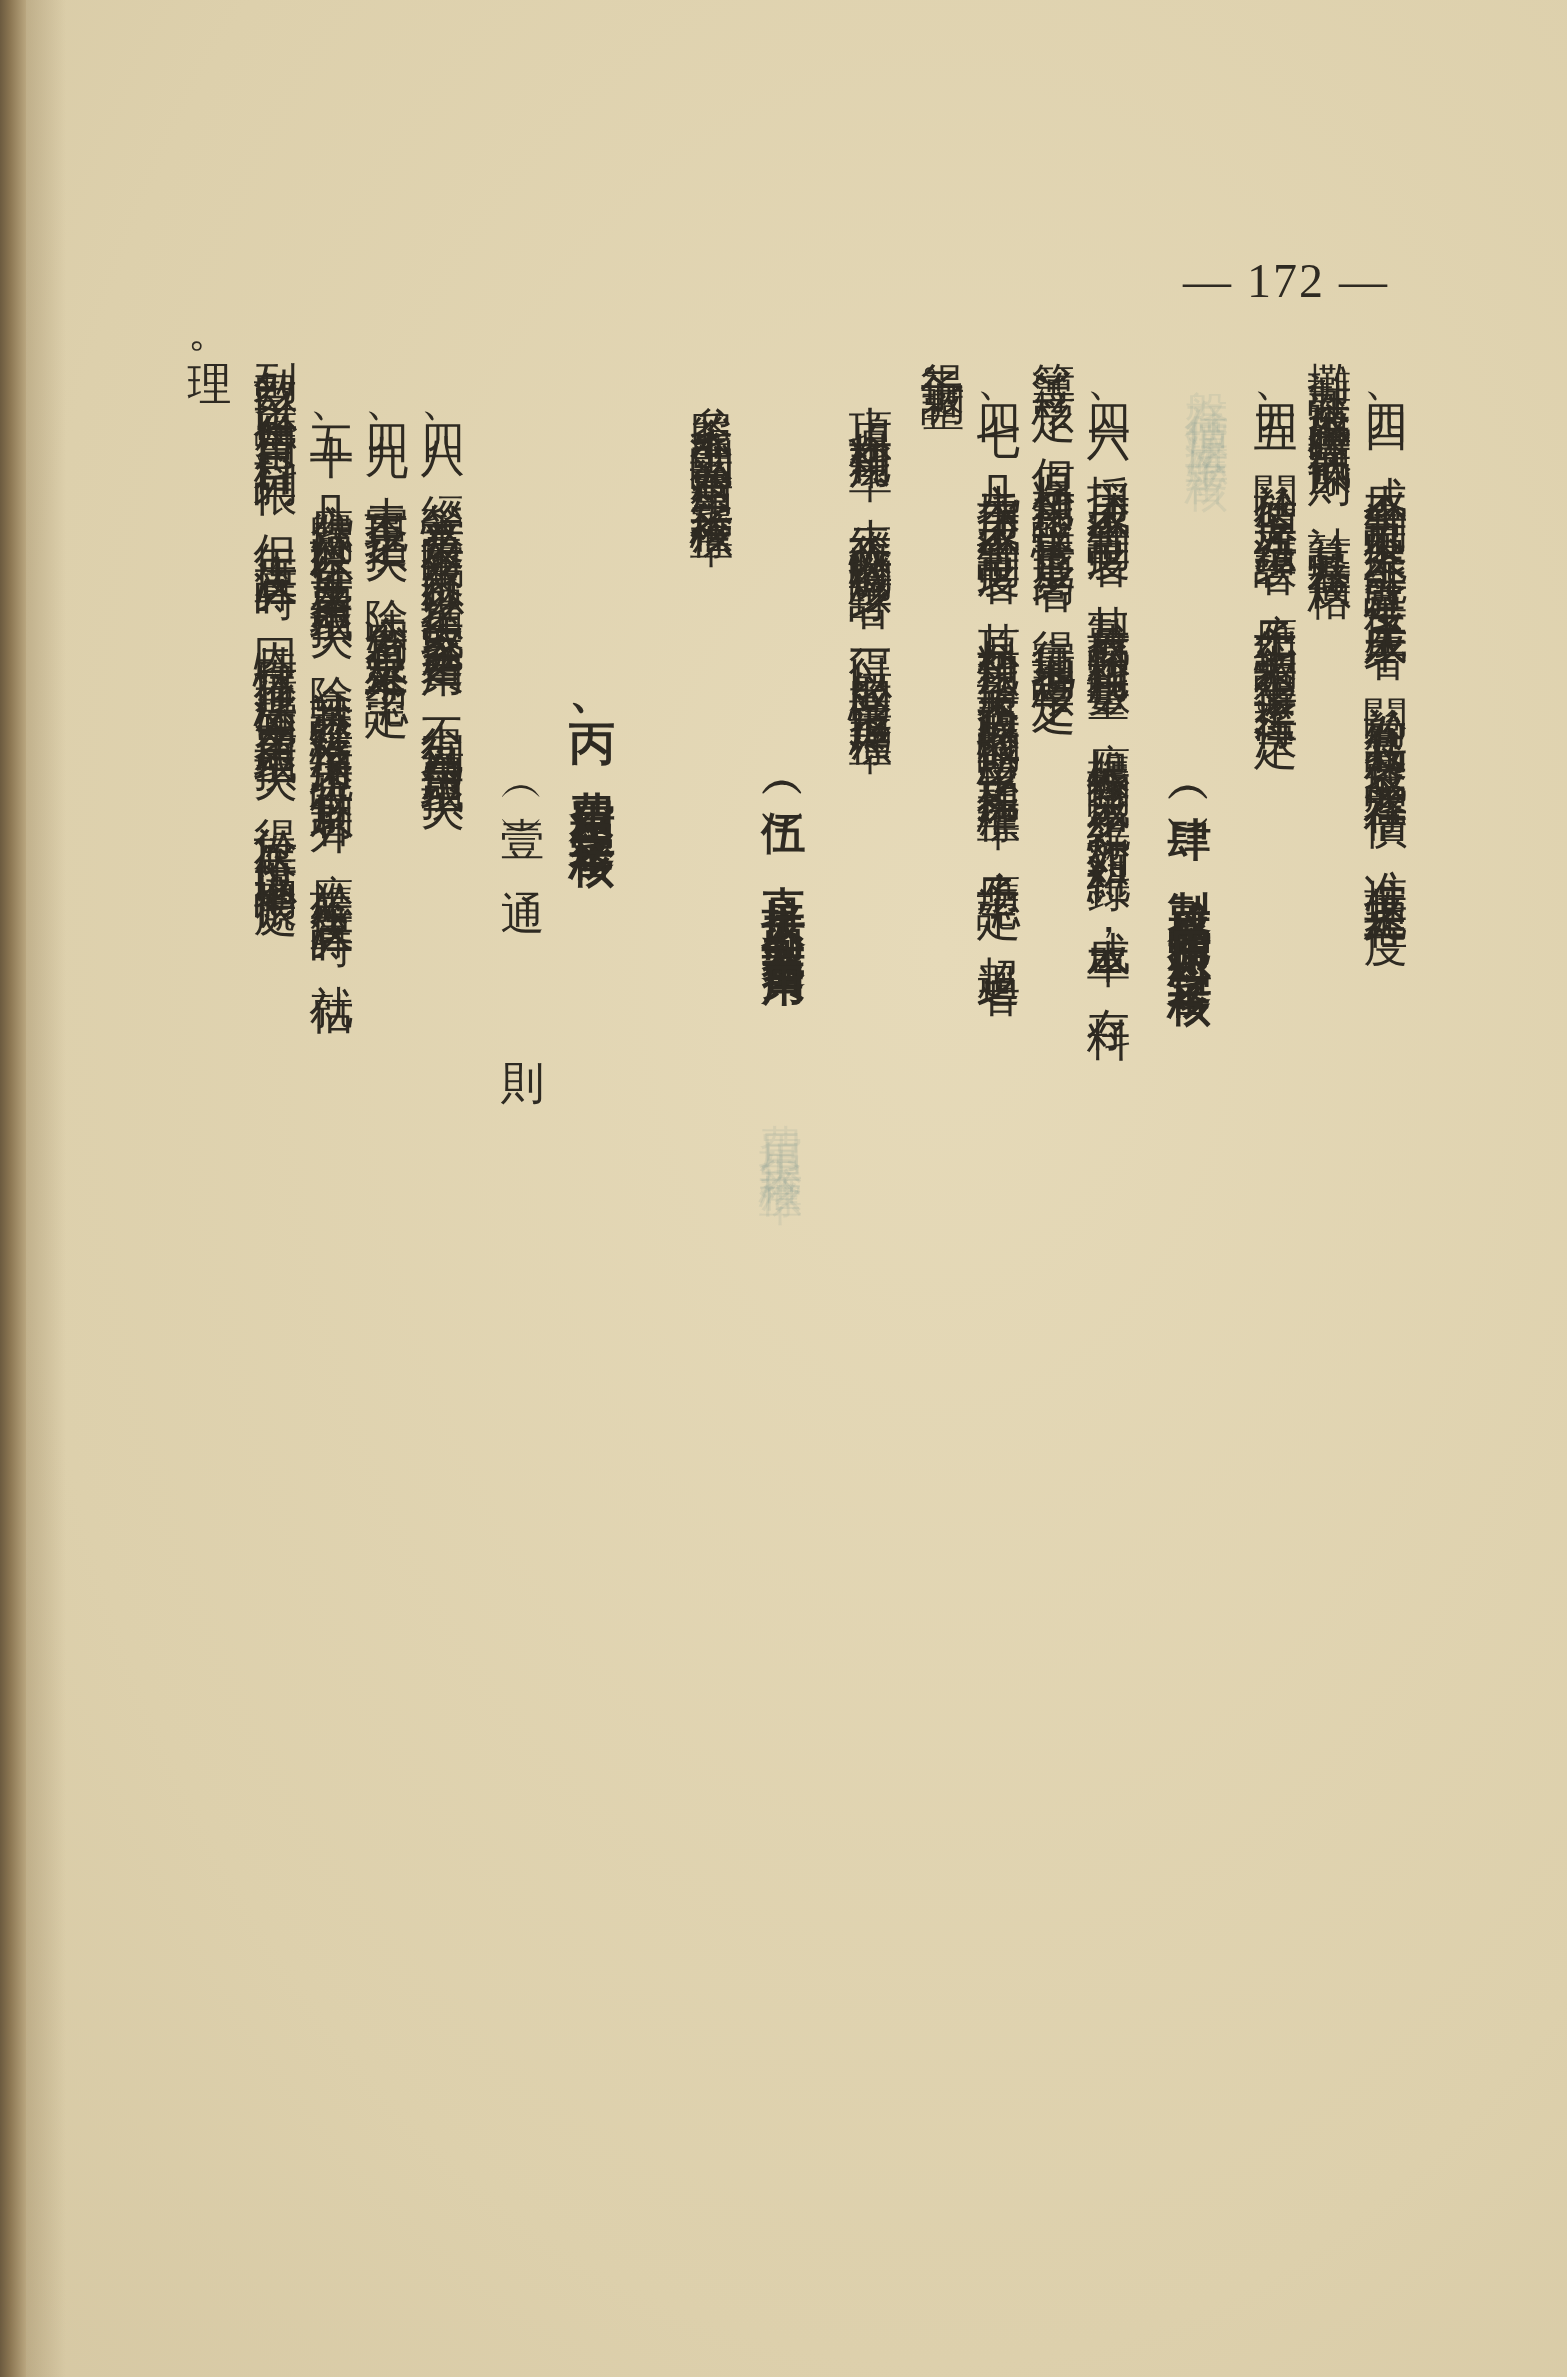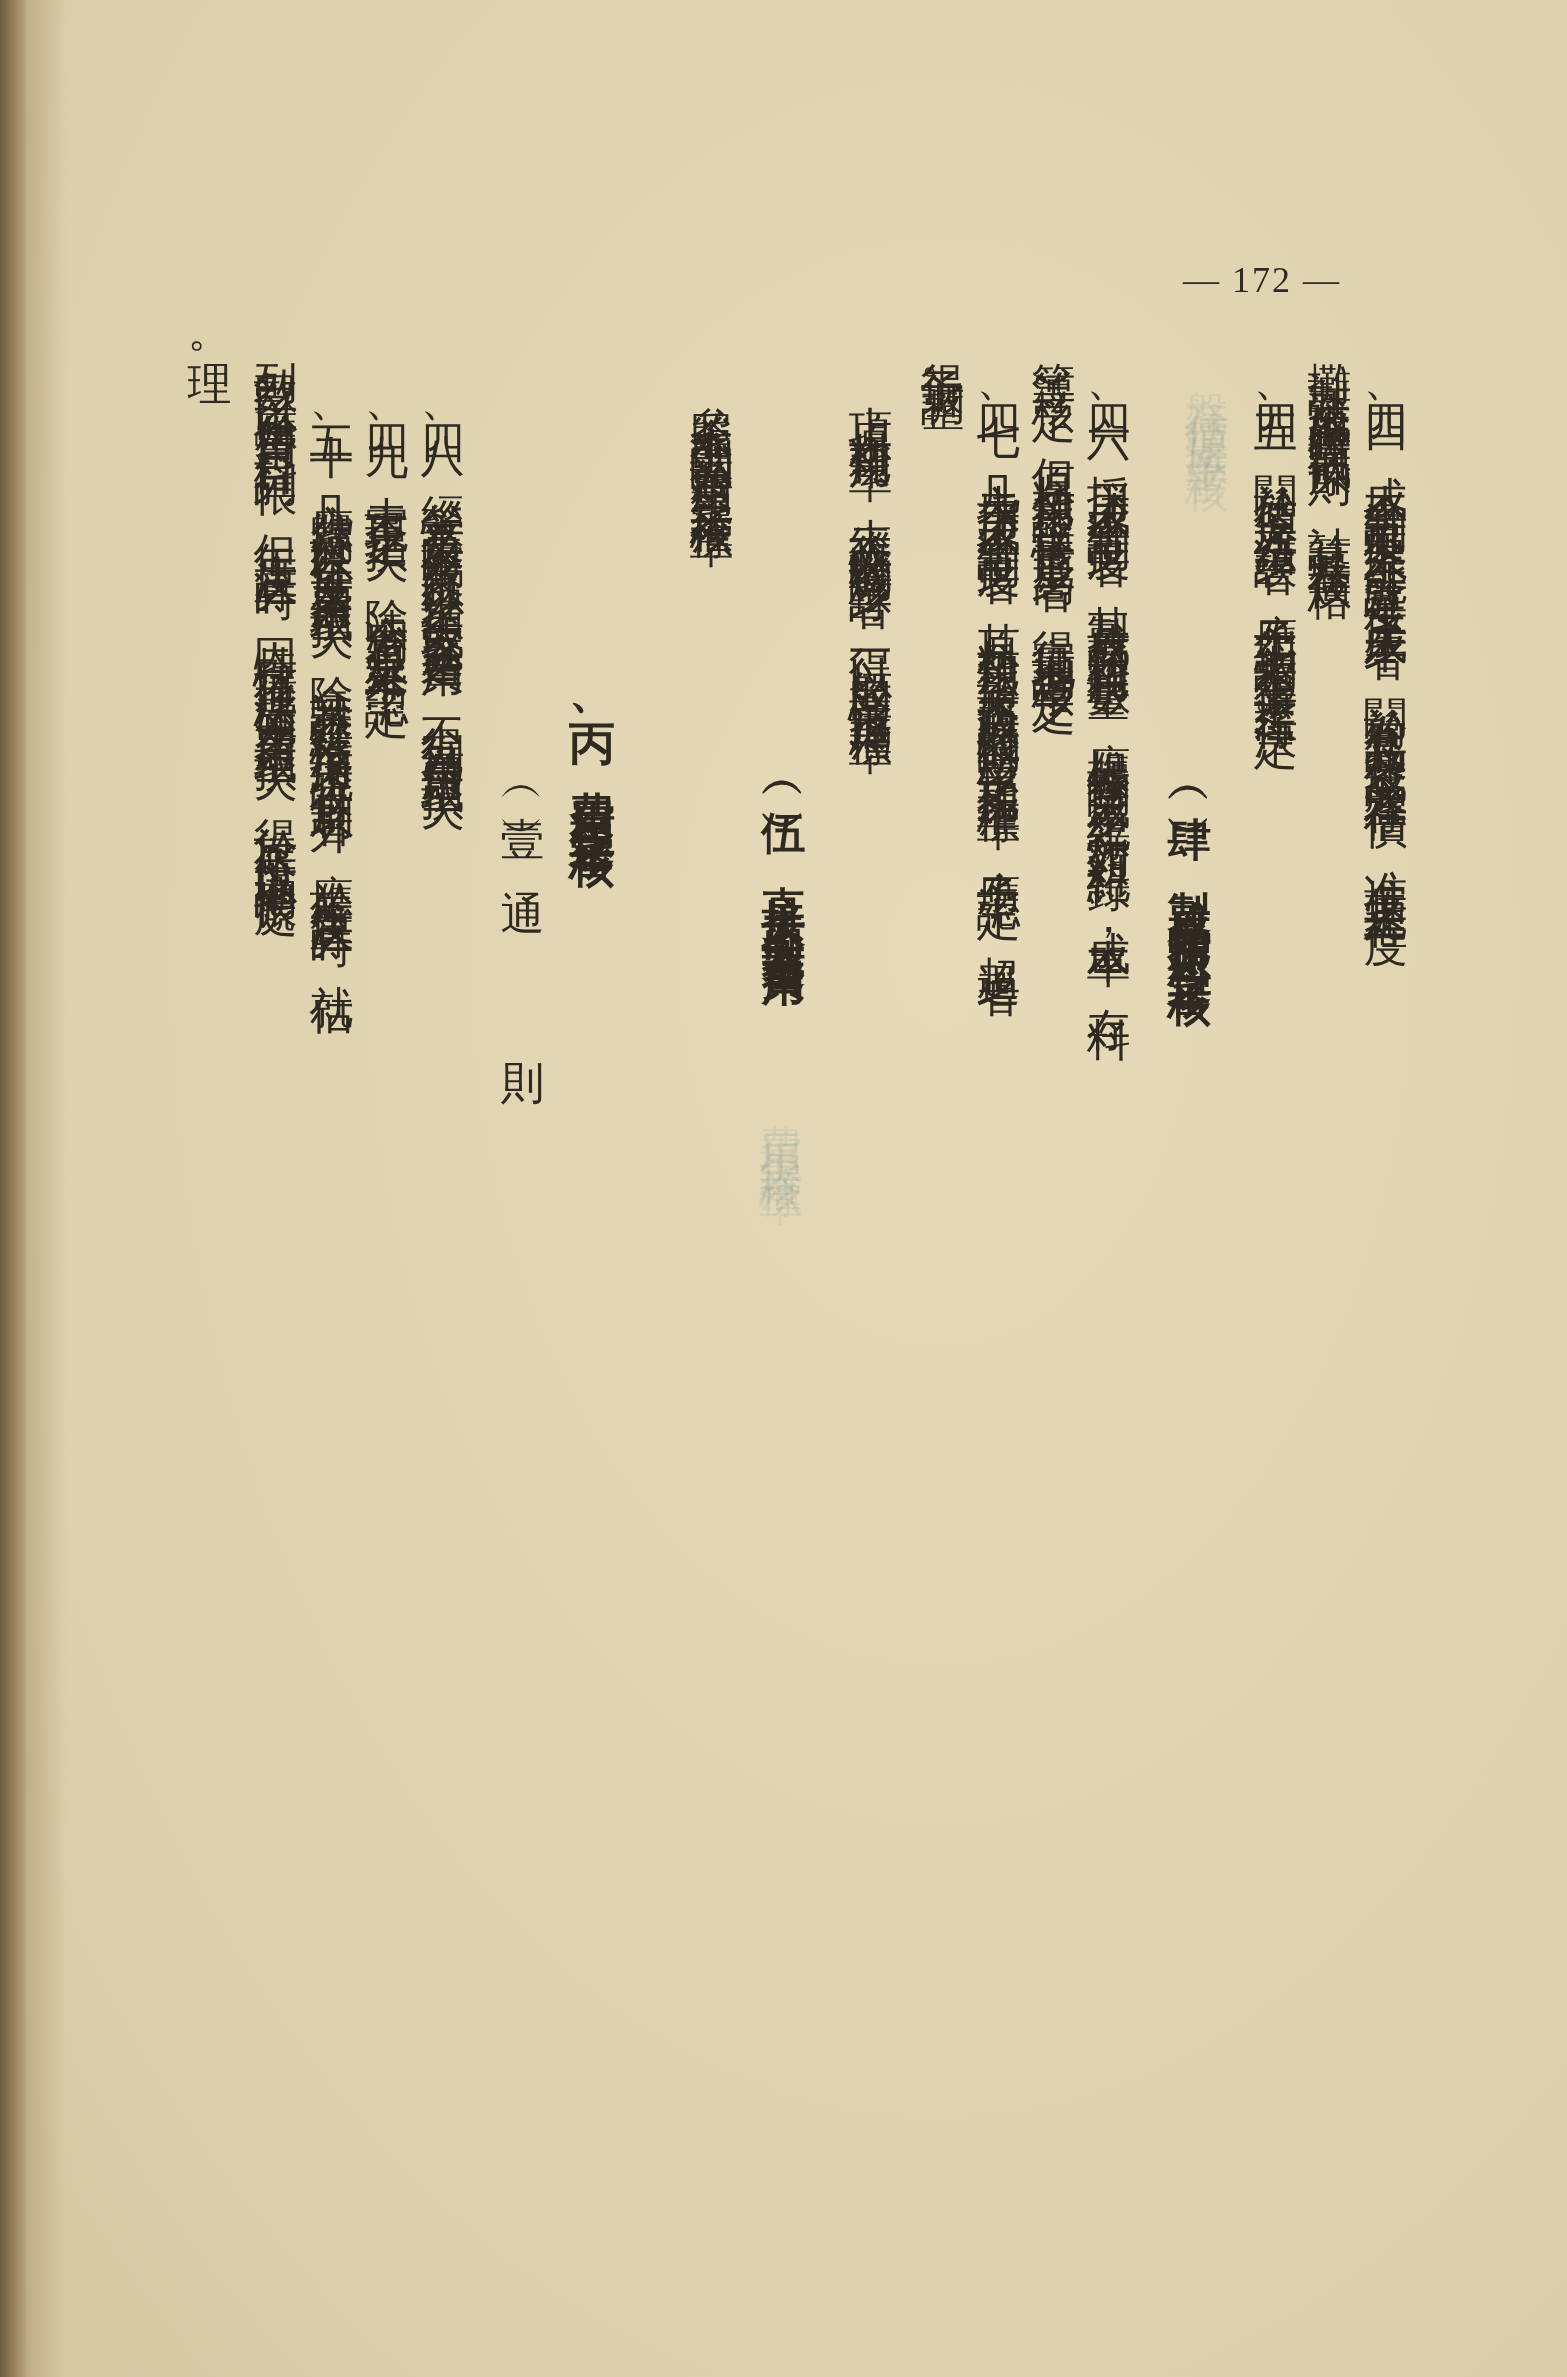--- a/index.html
+++ b/index.html
@@ -17,23 +17,23 @@
   }
   .binding {
     position: absolute; left: 0; top: 0; width: 26px; height: 2377px;
     background: linear-gradient(90deg, #6b5a3f 0%, #8c7753 40%, #b9a67f 100%);
   }
   .binding-shade {
     position: absolute; left: 26px; top: 0; width: 40px; height: 2377px;
     background: linear-gradient(90deg, rgba(140,118,80,0.35), rgba(140,118,80,0));
   }
   .page-number {
-    position: absolute; left: 1183px; top: 259px;
+    position: absolute; left: 1183px; top: 253px;
     font-family: "Liberation Serif", serif;
-    font-size: 36px; letter-spacing: 2px; color: #2e2a22;
+    font-size: 48px; letter-spacing: 2px; color: #2e2a22;
   }
   .col {
     position: absolute;
     writing-mode: vertical-rl;
     text-orientation: upright;
     font-size: 44px;
     line-height: 1;
     letter-spacing: 8.5px;
     white-space: nowrap;
   }

